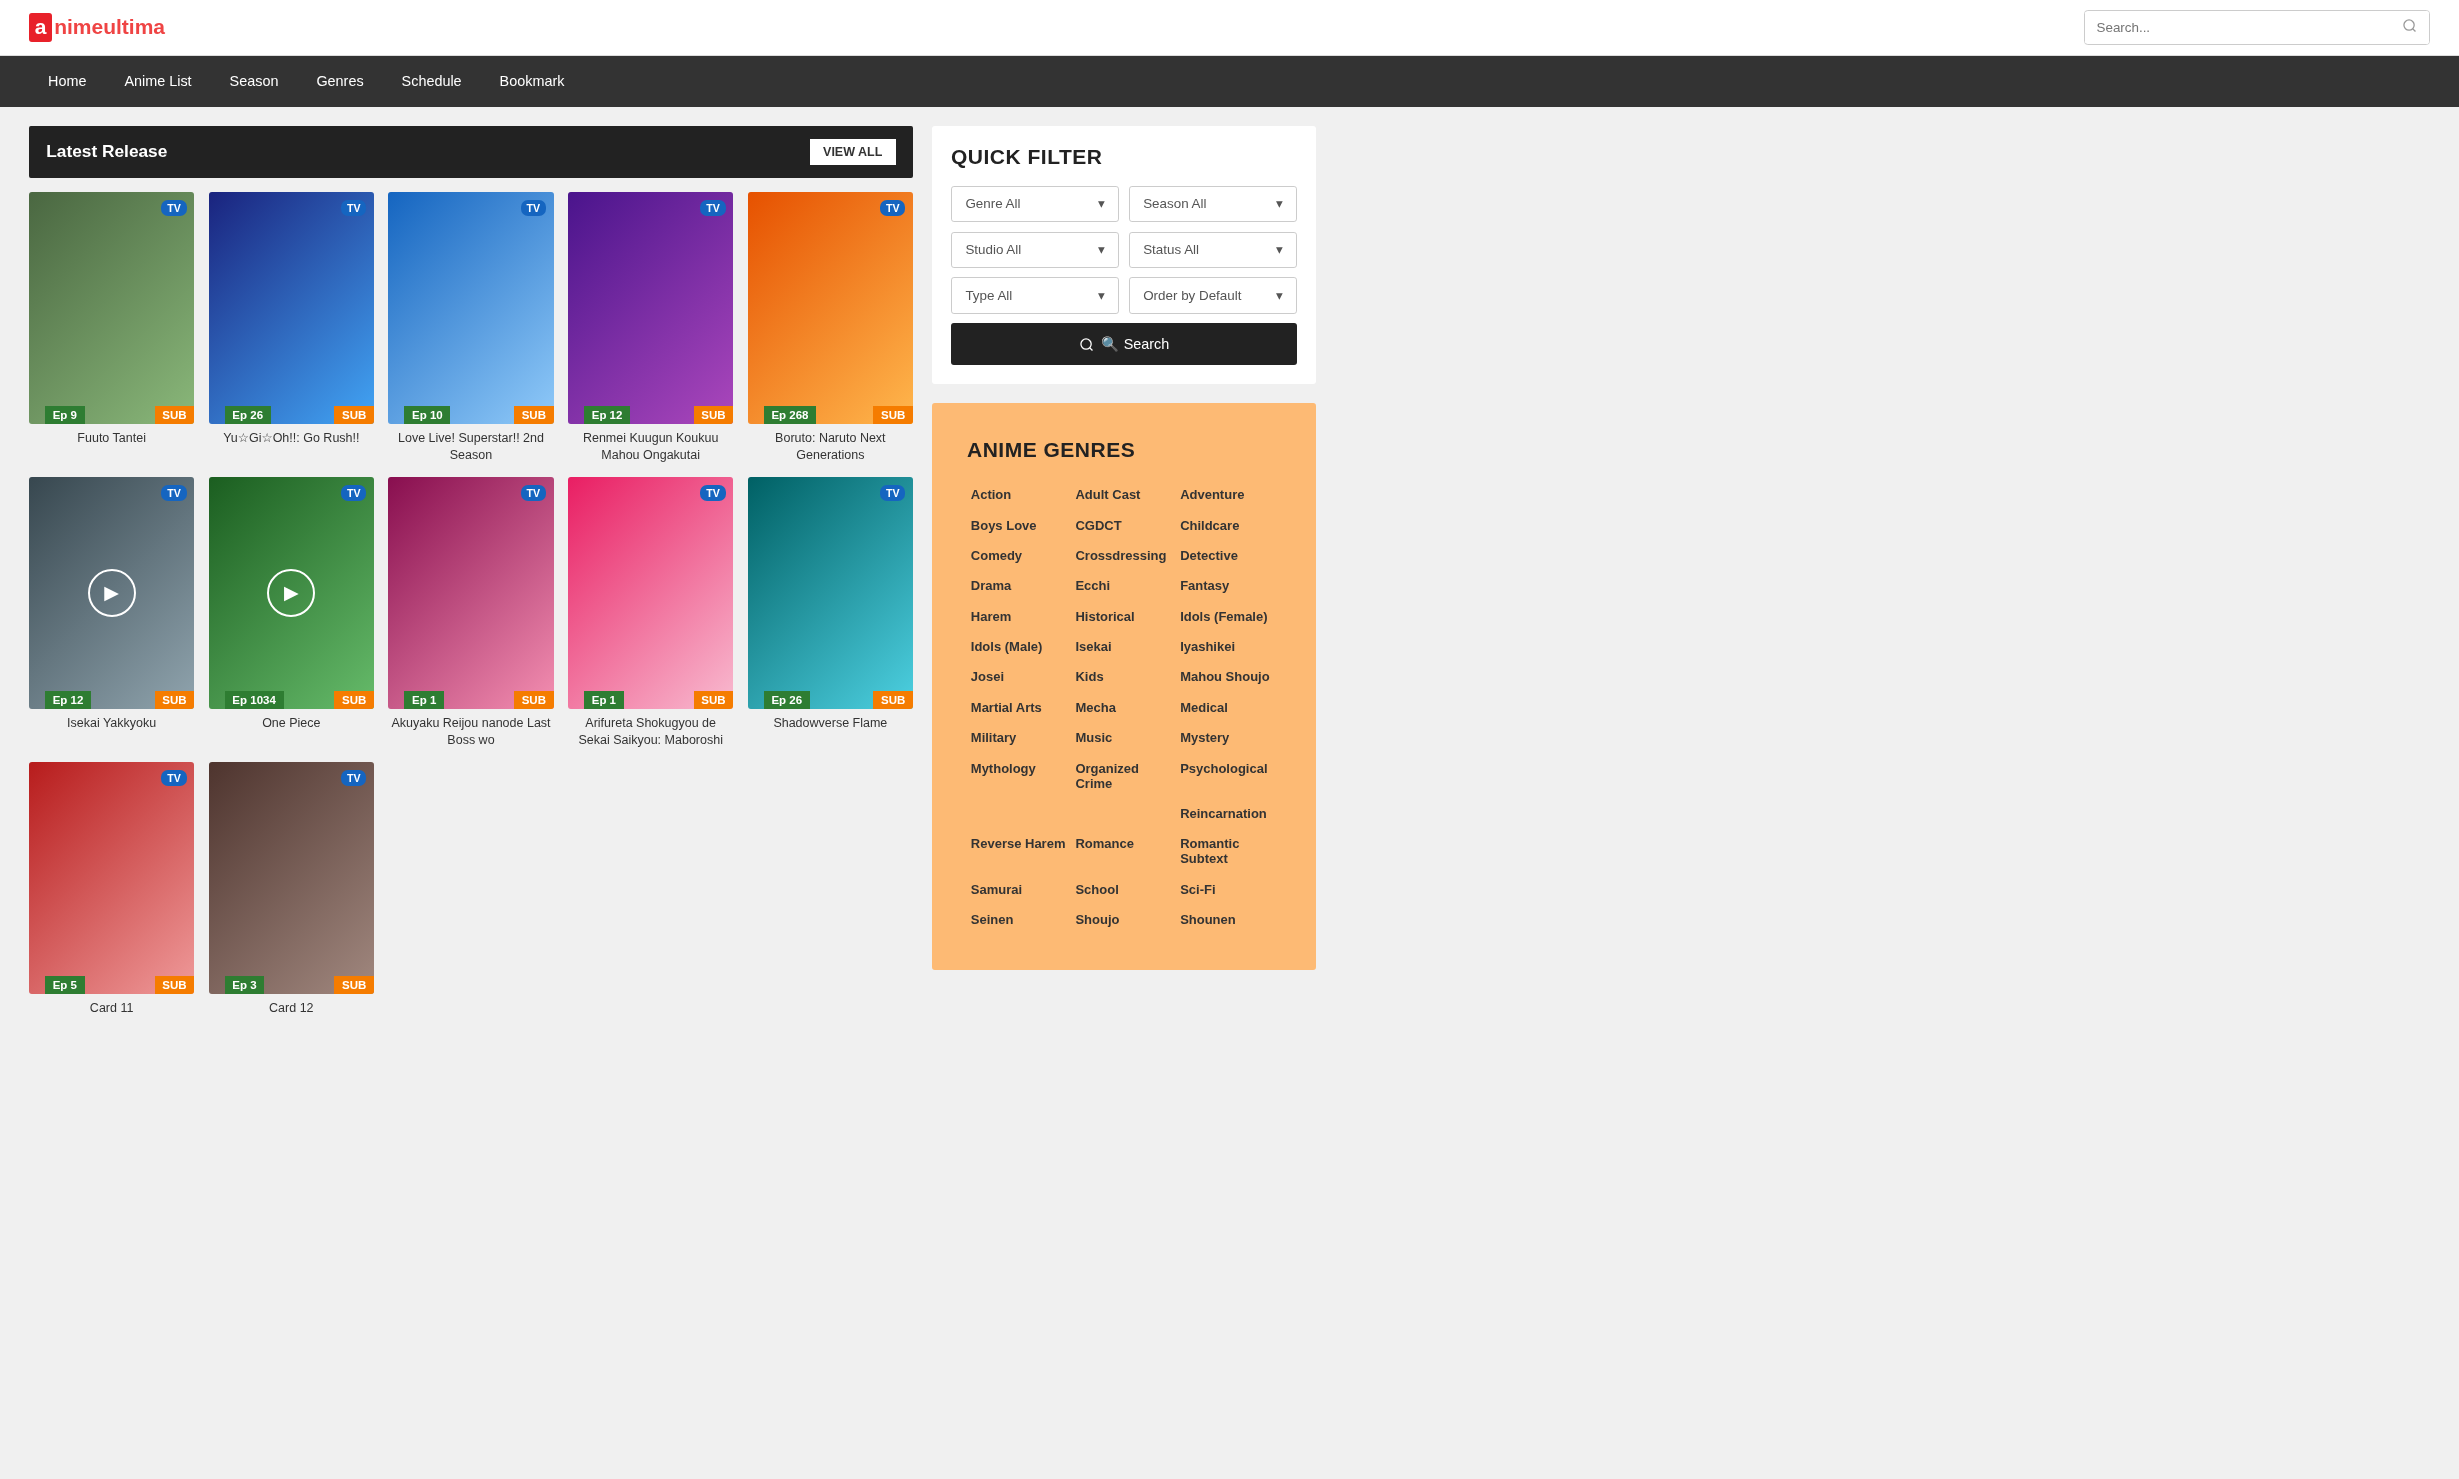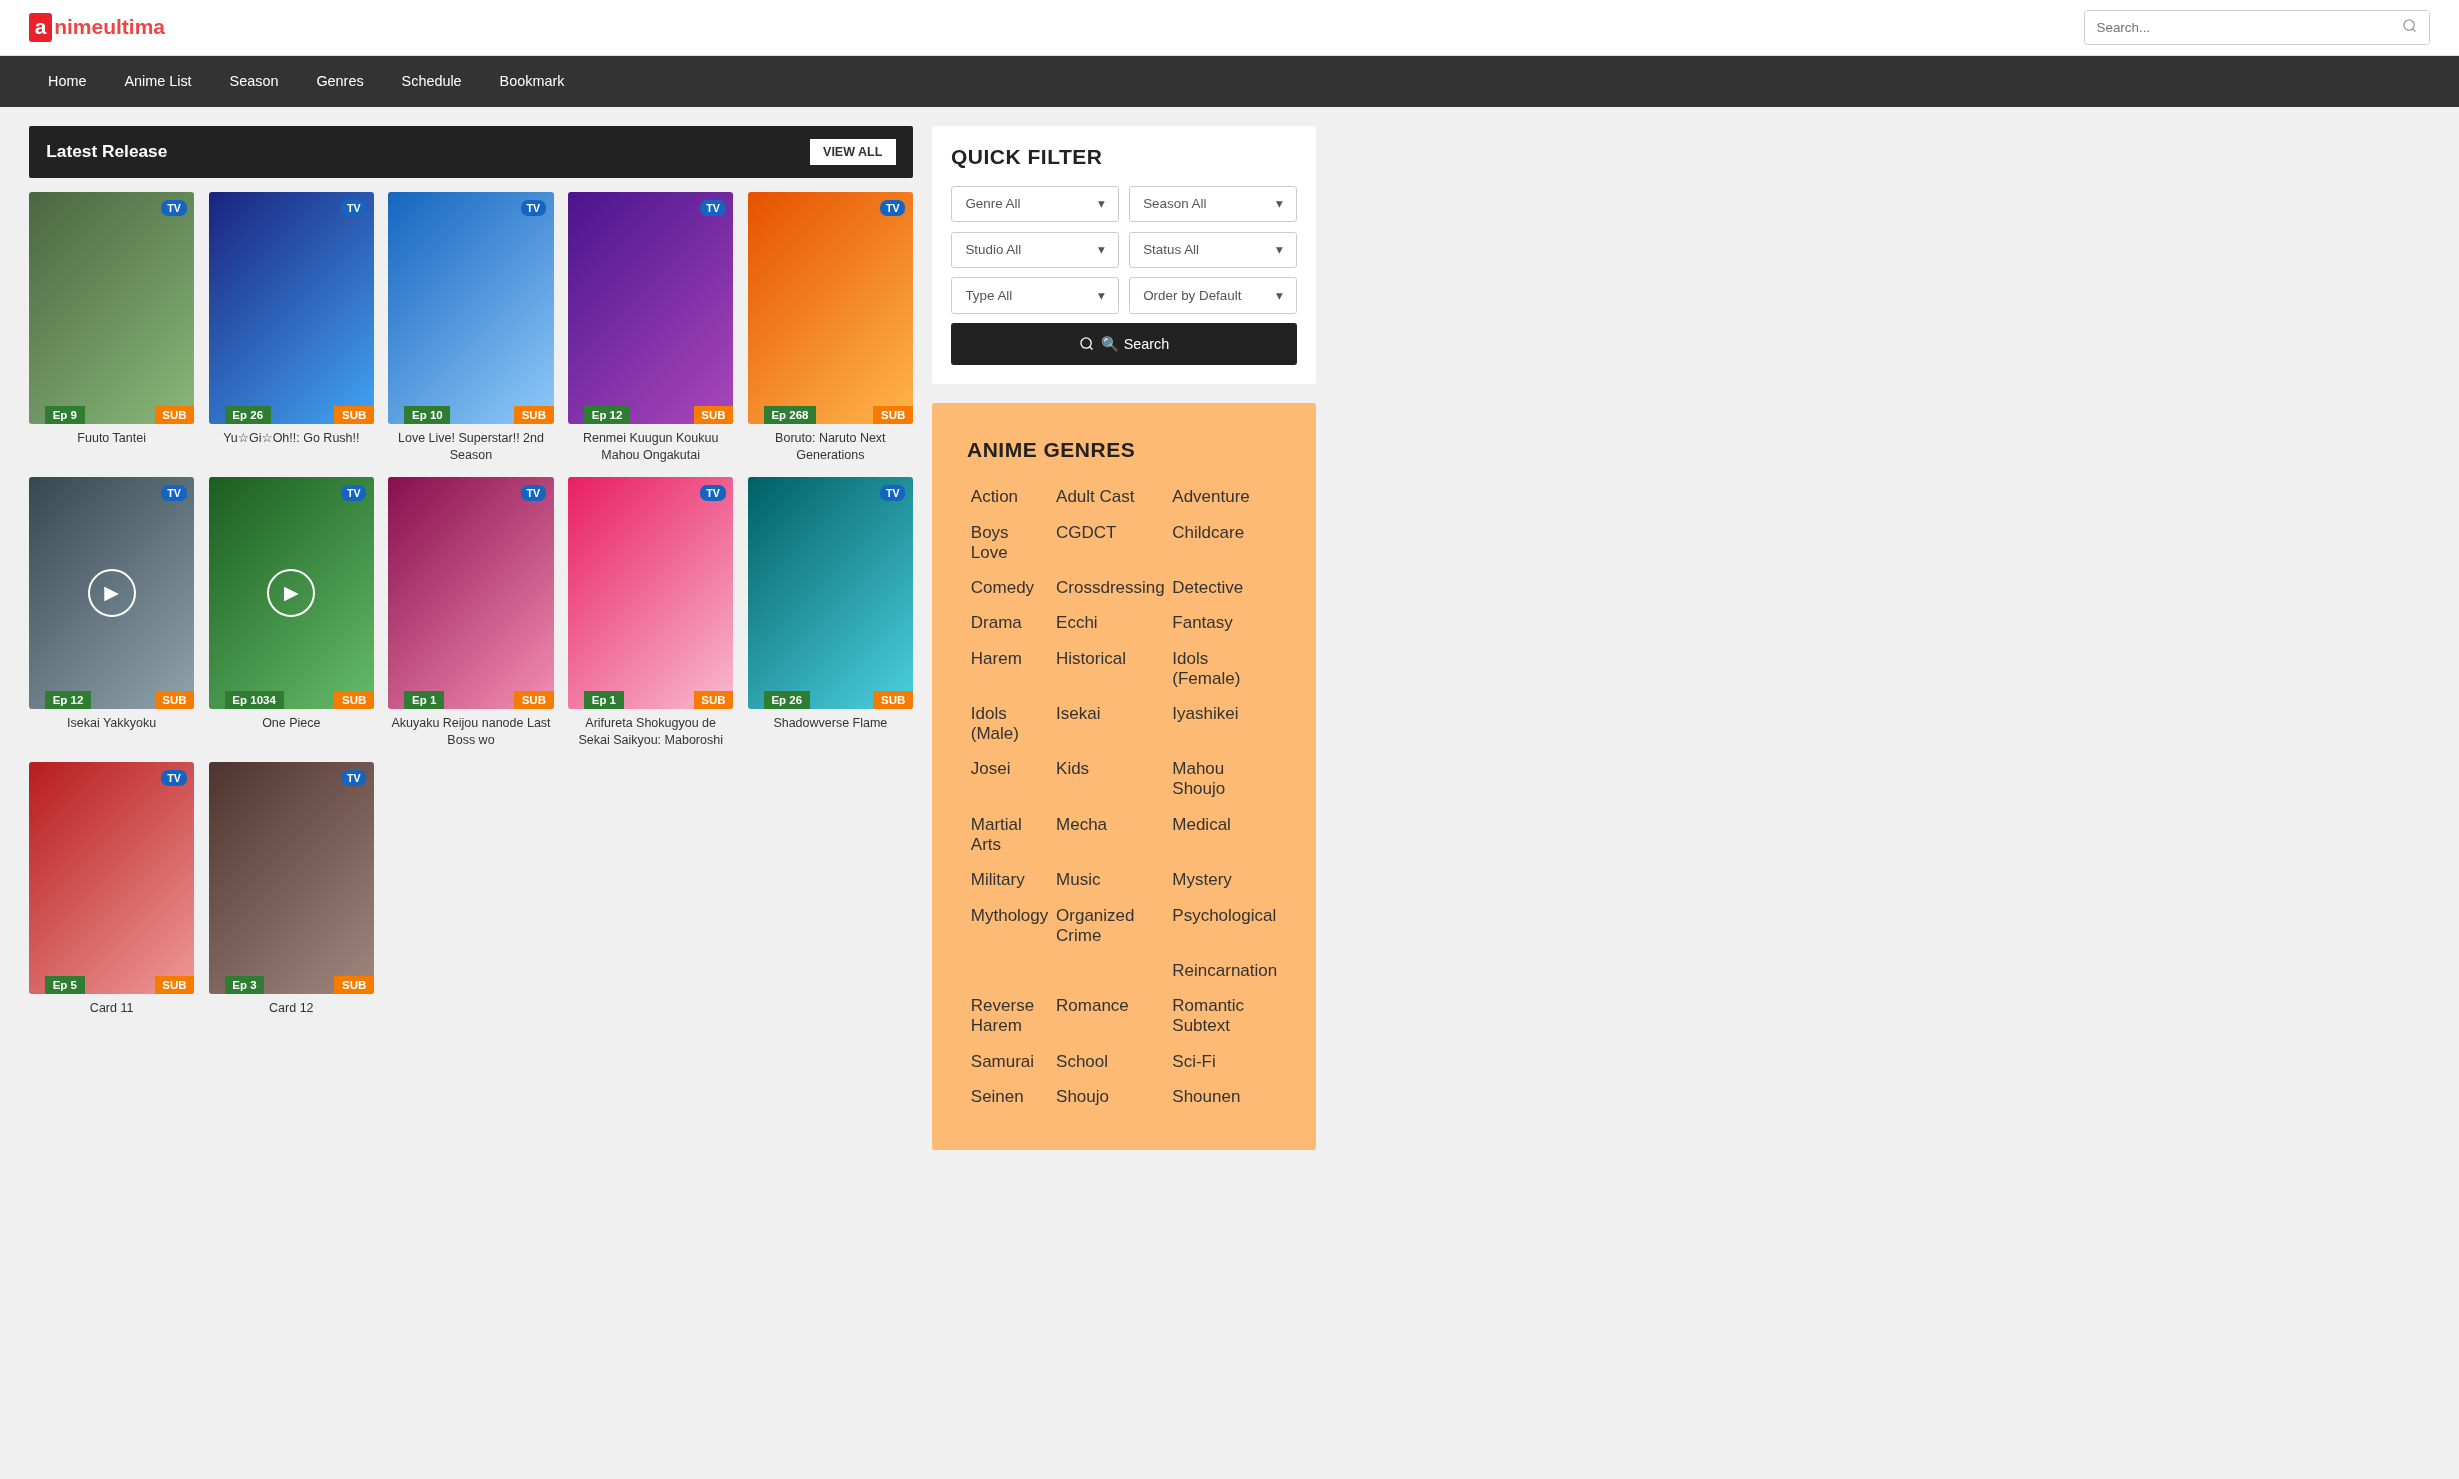--- a/index.html
+++ b/index.html
@@ -245,21 +245,21 @@
       width: 100%;
       background: #222;
       color: #fff;
       border: none;
       padding: 12.5px;
       font-size: 14.4px;
       cursor: pointer;
       border-radius: 2.9px;
       margin-top: 4.8px;
       display: flex;
-      align-items: flex-start;
+      align-items: flex-end;
       justify-content: center;
       gap: 7.7px;
     }
 
     
     .genres-section {
       background: #fdba74;
       padding: 35px;
       border-radius: 2.9px;
     }
@@ -271,23 +271,24 @@
       letter-spacing: 0.5px;
     }
     .genres-grid {
       display: grid;
       grid-template-columns: repeat(3, 1fr);
       gap: 0;
     }
     .genre-item {
       padding: 7.7px 3.8px;
       color: #333;
-      font-size: 17px;
+      font-size: 13px;
       cursor: pointer;
       text-decoration: none;
+      font-weight: bold;
     }
   </style>
 </head>
 <body>
 
 <div class="header">
   <div class="logo">
     <div class="logo-box">a</div>
     <div class="logo-text">nimeultima</div>
   </div>

